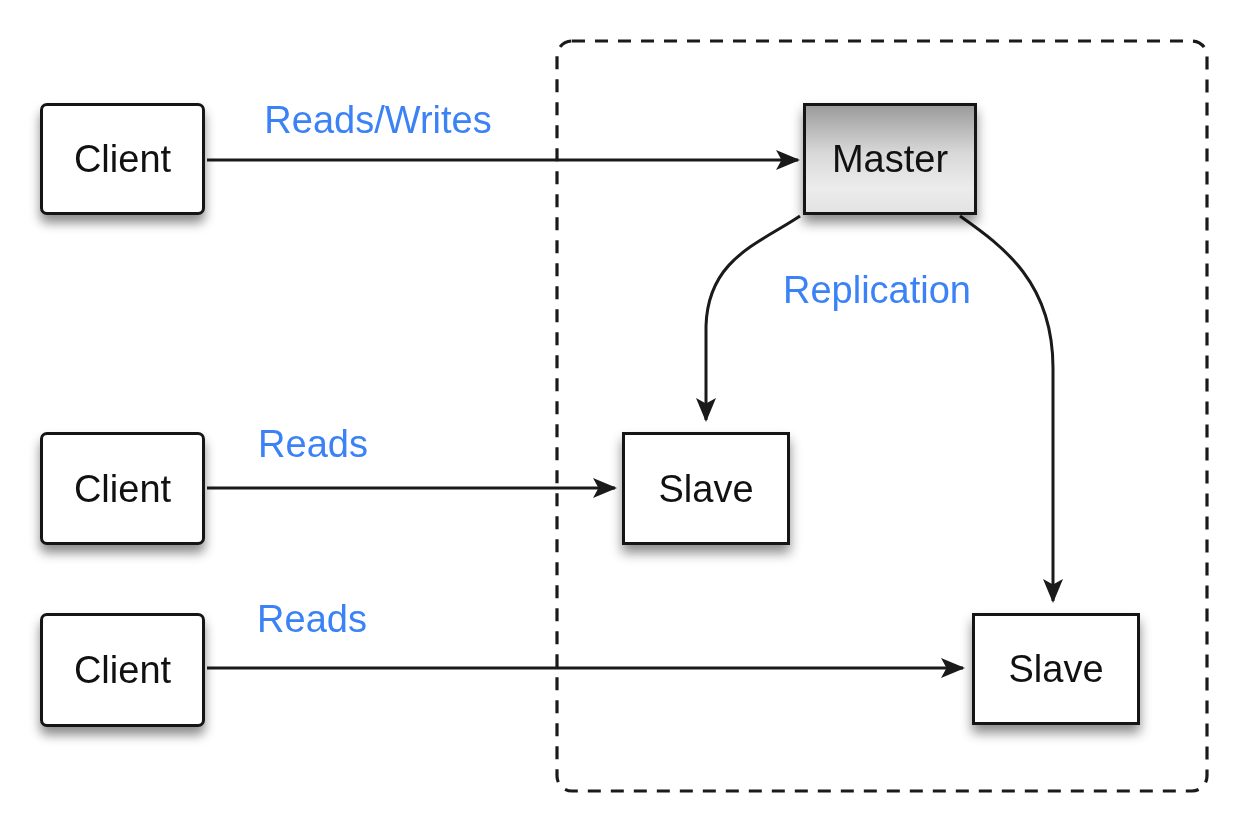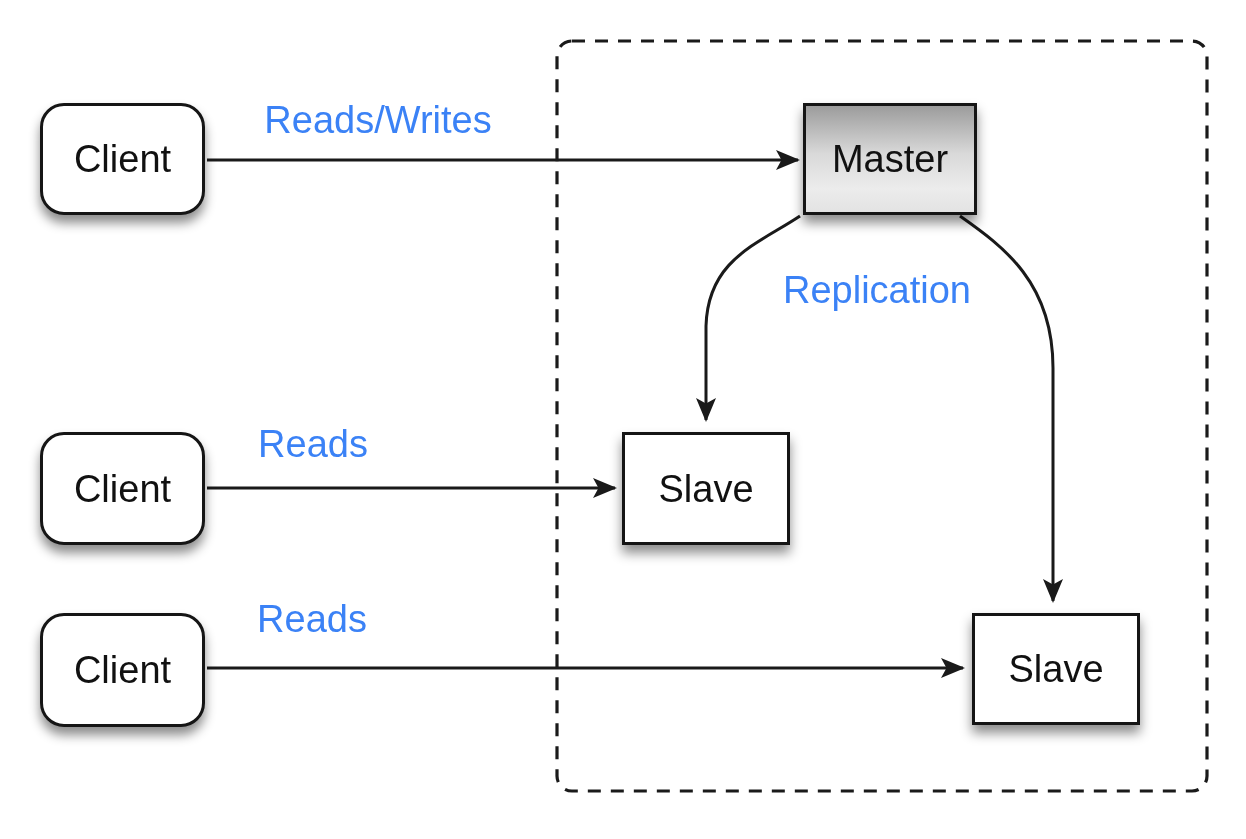--- a/index.html
+++ b/index.html
@@ -29,21 +29,21 @@
     border: 3.5px solid #151515;
     display: flex;
     align-items: center;
     justify-content: center;
     font-size: 38px;
     line-height: 1;
     background: #ffffff;
     box-shadow: 0 8px 11px rgba(0,0,0,0.45);
   }
   .node.rounded {
-    border-radius: 24px;
+    border-radius: 7px;
   }
   .node.master {
     background: linear-gradient(180deg, #9c9c9c 0%, #d9d9d9 45%, #ececec 78%, #e3e3e3 100%);
   }
   .edge-label {
     position: absolute;
     transform: translate(-50%, -50%);
     font-size: 38px;
     line-height: 1;
     white-space: nowrap;

